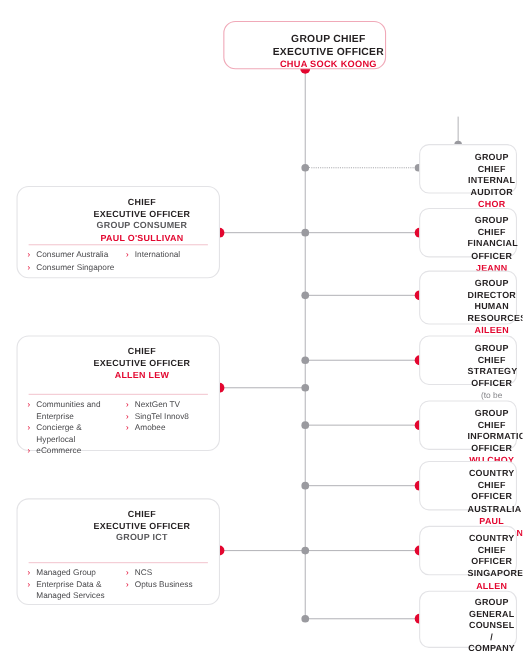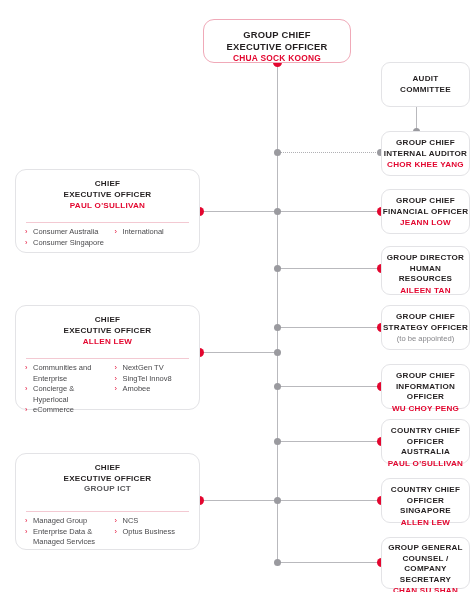--- a/index.html
+++ b/index.html
@@ -21,20 +21,21 @@
   .rdot{position:absolute;width:9px;height:9px;border-radius:50%;background:#e3062f;}
 
   
   .box{
     position:absolute;
     box-sizing:border-box;
     background:#ffffff;
     border:1px solid #e3e3e6;
     border-radius:9px;
     text-align:center;
+    padding-left:43px;
   }
   .box.ceo{border-color:#f0a9b8;border-radius:11px;}
   .box.left{border-radius:11px;text-align:center;}
 
   .t-role{
     font-size:8.1px;
     font-weight:bold;
     color:#231f20;
     letter-spacing:.25px;
     line-height:10.5px;
@@ -142,24 +143,20 @@
   <div class="rdot" style="left:195px;top:207px;"></div>
   <div class="rdot" style="left:195px;top:348px;"></div>
   <div class="rdot" style="left:195px;top:496px;"></div>
 
   <div class="box ceo" style="left:203px;top:19px;width:148px;height:44px;padding-top:9px;">
     <div class="t-role">GROUP CHIEF</div>
     <div class="t-role">EXECUTIVE OFFICER</div>
     <div class="t-name">CHUA SOCK KOONG</div>
   </div>
 
-  <div class="box" style="left:381px;top:62px;width:89px;height:45px;padding-top:11px;">
-    <div class="t-role">AUDIT</div>
-    <div class="t-role">COMMITTEE</div>
-  </div>
 
   <div class="box" style="left:381px;top:131px;width:89px;height:45px;padding-top:6px;">
     <div class="t-role">GROUP CHIEF</div>
     <div class="t-role">INTERNAL AUDITOR</div>
     <div class="t-name">CHOR KHEE YANG</div>
   </div>
 
   <div class="box" style="left:381px;top:189px;width:89px;height:45px;padding-top:6px;">
     <div class="t-role">GROUP CHIEF</div>
     <div class="t-role">FINANCIAL OFFICER</div>
@@ -199,20 +196,21 @@
   <div class="box" style="left:381px;top:537px;width:89px;height:52px;padding-top:5px;">
     <div class="t-role">GROUP GENERAL</div>
     <div class="t-role">COUNSEL /</div>
     <div class="t-role">COMPANY SECRETARY</div>
     <div class="t-name">CHAN SU SHAN</div>
   </div>
 
   <div class="box left" style="left:15px;top:169px;width:185px;height:84px;padding-top:9px;">
     <div class="t-role">CHIEF</div>
     <div class="t-role">EXECUTIVE OFFICER</div>
+    <div class="t-unit">GROUP CONSUMER</div>
     <div class="t-name">PAUL O'SULLIVAN</div>
     <div class="divider" style="top:52px;"></div>
     <div class="cols" style="top:57px;">
       <div class="col">
         <div class="li"><span class="arw">›</span><span>Consumer Australia</span></div>
         <div class="li"><span class="arw">›</span><span>Consumer Singapore</span></div>
       </div>
       <div class="col right">
         <div class="li"><span class="arw">›</span><span>International</span></div>
       </div>

